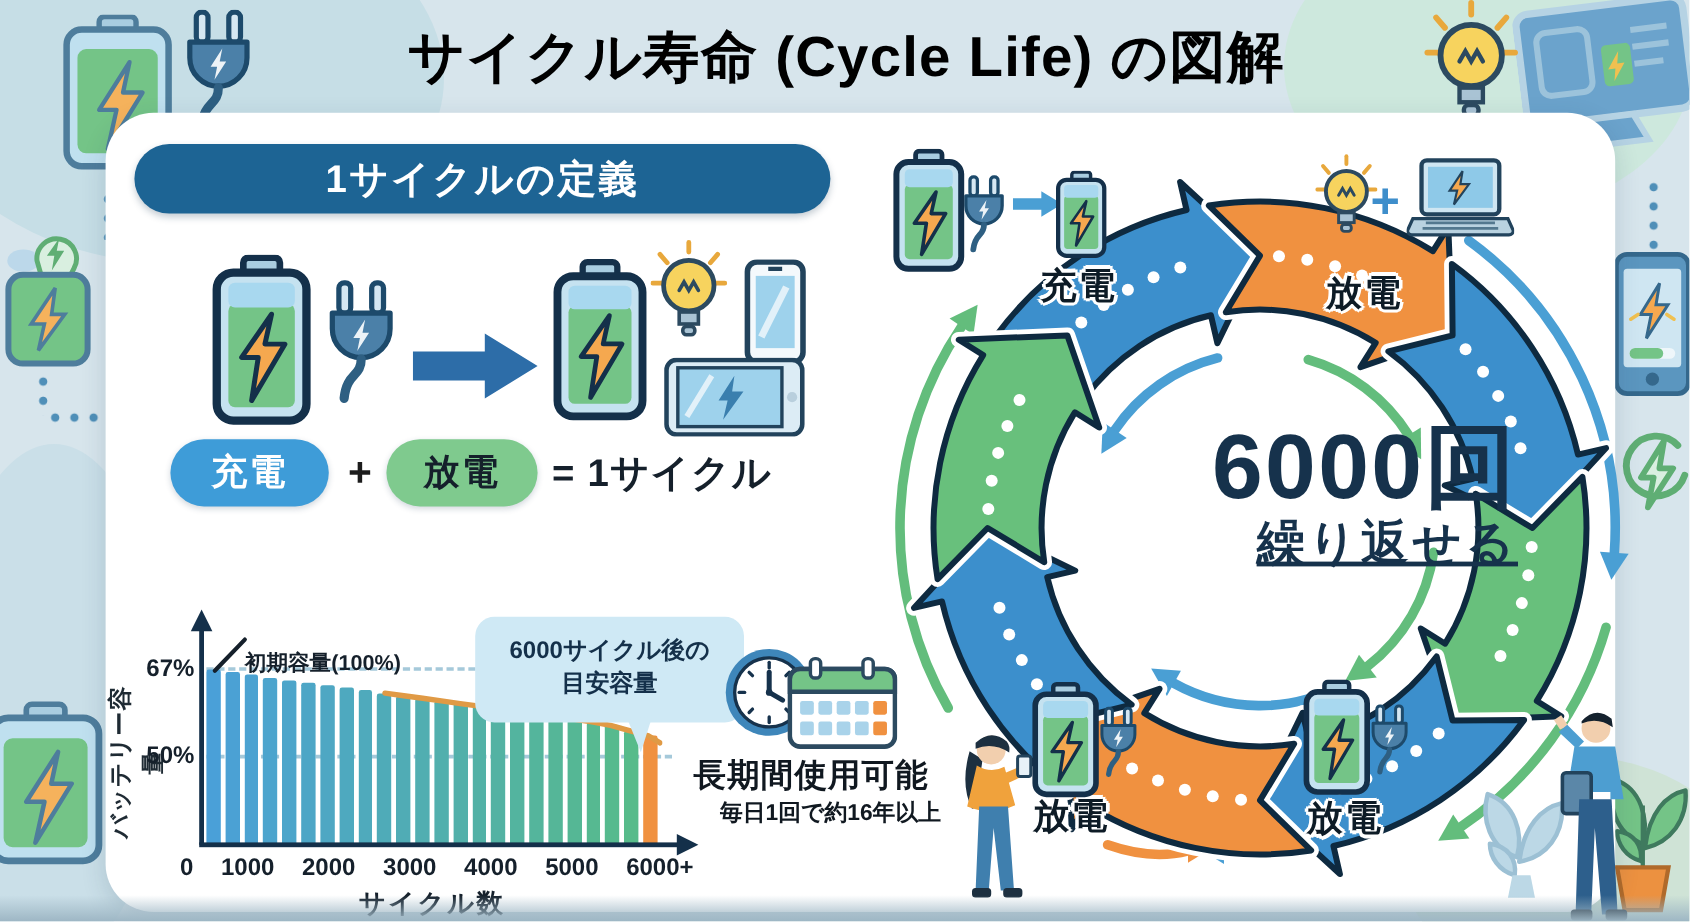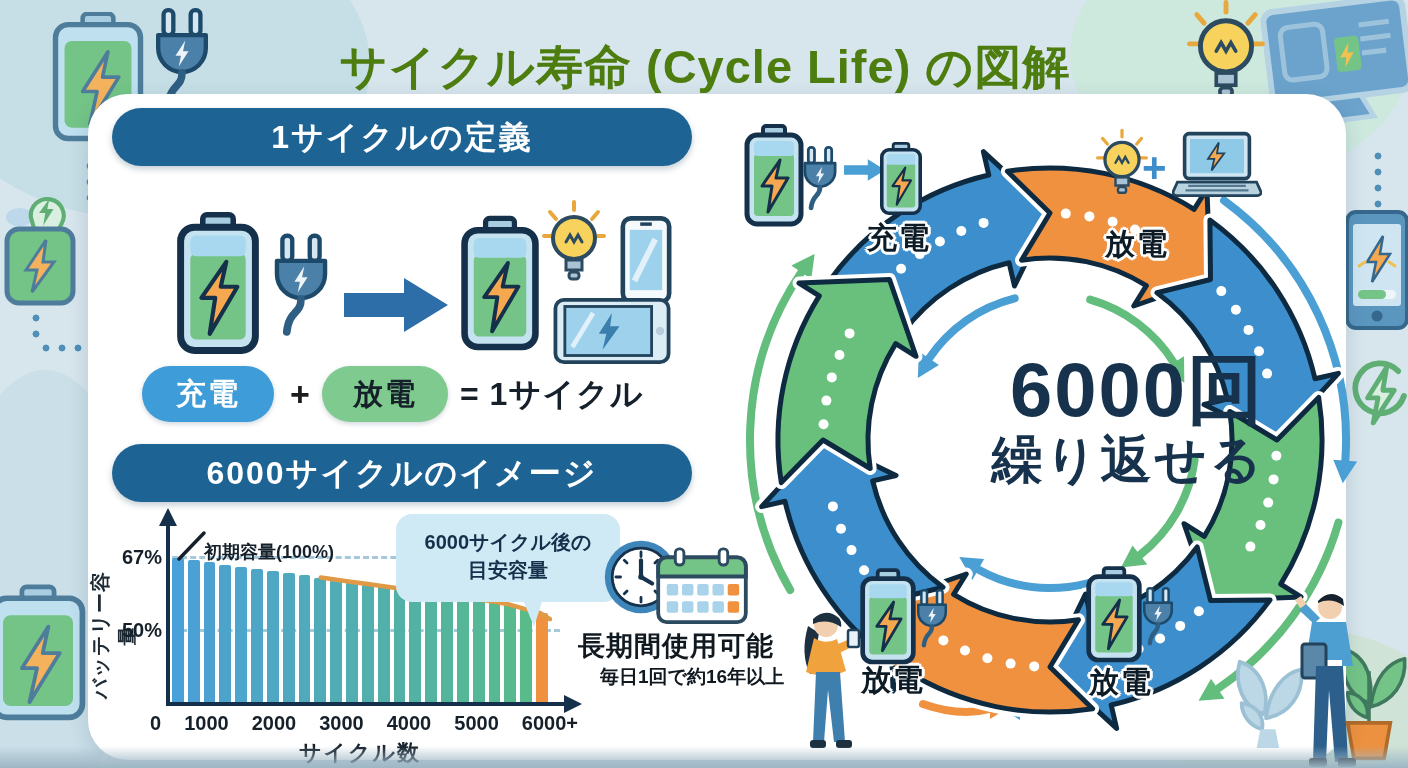--- a/index.html
+++ b/index.html
@@ -20,26 +20,26 @@
   .dotcol { width:8px; background-image:radial-gradient(circle 3.2px at 4px 8px, #4f8fb8 3.1px, transparent 3.8px);
     background-size:8px 16px; background-repeat:repeat-y; }
   .dotrow { height:8px; background-image:radial-gradient(circle 3.2px at 8px 4px, #4f8fb8 3.1px, transparent 3.8px);
     background-size:16px 8px; background-repeat:repeat-x; }
 
   
   .card { position:absolute; left:88px; top:94px; width:1258px; height:666px; background:#ffffff;
     border-radius:40px; box-shadow:0 6px 20px rgba(30,60,90,.16); }
 
   .title { position:absolute; left:250px; top:16px; width:910px; text-align:center;
-    font-size:47px; font-weight:800; color:#4d7c0f; letter-spacing:1px;margin-top:20px; }
+    font-size:47px; font-weight:800; color:#000000; letter-spacing:1px; }
 
   .pill-header { position:absolute; left:112px; width:580px; height:58px; background:#1d6494;
     border-radius:29px; color:#fff; font-size:32px; font-weight:800; text-align:center; line-height:58px;
     box-shadow:0 3px 6px rgba(20,50,80,.25); letter-spacing:2px; }
-  .ph1 { top:108px; } .ph2 { top:444px; }
+  .ph1 { top:120px; } .ph2 { top:444px; }
 
   .eq-pill { position:absolute; top:366px; height:56px; border-radius:28px; text-align:center;
     line-height:56px; font-size:30px; font-weight:800; letter-spacing:2px; box-shadow:0 2px 5px rgba(20,50,80,.2); }
   .eq-charge { left:142px; width:132px; background:#3e9cd8; color:#fff; }
   .eq-plus { left:280px; top:366px; width:40px; font-size:34px; font-weight:800; color:#1c1c1c;
     text-align:center; line-height:56px; position:absolute; }
   .eq-discharge { left:322px; width:126px; background:#7fca8e; color:#15202b; }
   .eq-result { position:absolute; left:460px; top:366px; width:240px; font-size:32px; font-weight:800;
     color:#15202b; line-height:56px; letter-spacing:1px; }
 
@@ -69,21 +69,21 @@
   .callout-tail { position:absolute; left:526px; top:598px; width:0; height:0;
     border-top:28px solid #cfe9f5; border-left:5px solid transparent; border-right:16px solid transparent;
     transform:rotate(-12deg); }
   .note1 { position:absolute; left:578px; top:628px; width:210px; font-size:27px; font-weight:900; color:#101820; letter-spacing:1px; }
   .note2 { position:absolute; left:578px; top:664px; width:220px; font-size:19px; font-weight:800; color:#101820;margin-left:22px; }
 
   
   #ring { position:absolute; left:740px; top:102px; width:620px; height:660px; }
   .center-text { position:absolute; left:835px; top:352px; width:430px; text-align:right; color:#16324c; }
   .center-line1 { font-size:76px; font-weight:800; letter-spacing:2px; line-height:1.0; }
-  .center-line2 { font-size:51px; font-weight:800; letter-spacing:3px; line-height:1.25; }
+  .center-line2 { font-size:40px; font-weight:800; letter-spacing:3px; line-height:1.25;text-decoration:underline; }
   .ring-label { position:absolute; width:90px; text-align:center; font-size:30px; font-weight:900; color:#0d1b26;
     letter-spacing:2px;
     text-shadow:-2px -2px 0 #fff,2px -2px 0 #fff,-2px 2px 0 #fff,2px 2px 0 #fff,0 3px 0 #fff,0 -3px 0 #fff,3px 0 0 #fff,-3px 0 0 #fff; }
   .plus2 { position:absolute; left:1142px; top:144px; font-size:42px; font-weight:800; color:#3e8ecb; }
 
   .hidden-defs { position:absolute; width:0; height:0; overflow:hidden; }
 </style>
 </head>
 <body>
 
@@ -335,21 +335,20 @@
     </svg>
   <svg class="abs" style="left:548px;top:298px;width:128px;height:66px">
       <use href="#sym-tablet"></use>
     </svg>
 
   <div class="eq-pill eq-charge">充電</div>
   <div class="eq-plus">+</div>
   <div class="eq-pill eq-discharge">放電</div>
   <div class="eq-result">= 1サイクル</div>
 
-  <div class="pill-header ph2">6000サイクルのイメージ</div>
 
   <div class="ylabel">バッテリー容量</div>
   <div class="ytick" style="left:106px;top:546px;width:56px">67%</div>
   <div class="ytick" style="left:114px;top:619px;width:48px">50%</div>
   <div class="yaxis"></div>
   <div class="yaxis-arrow"></div>
   <div class="gridline" style="top:556px"></div>
   <div class="gridline" style="top:629px"></div>
   <div id="bars">
       <div class="bar" style="height: 145px; background: rgb(74, 160, 216);"></div>

